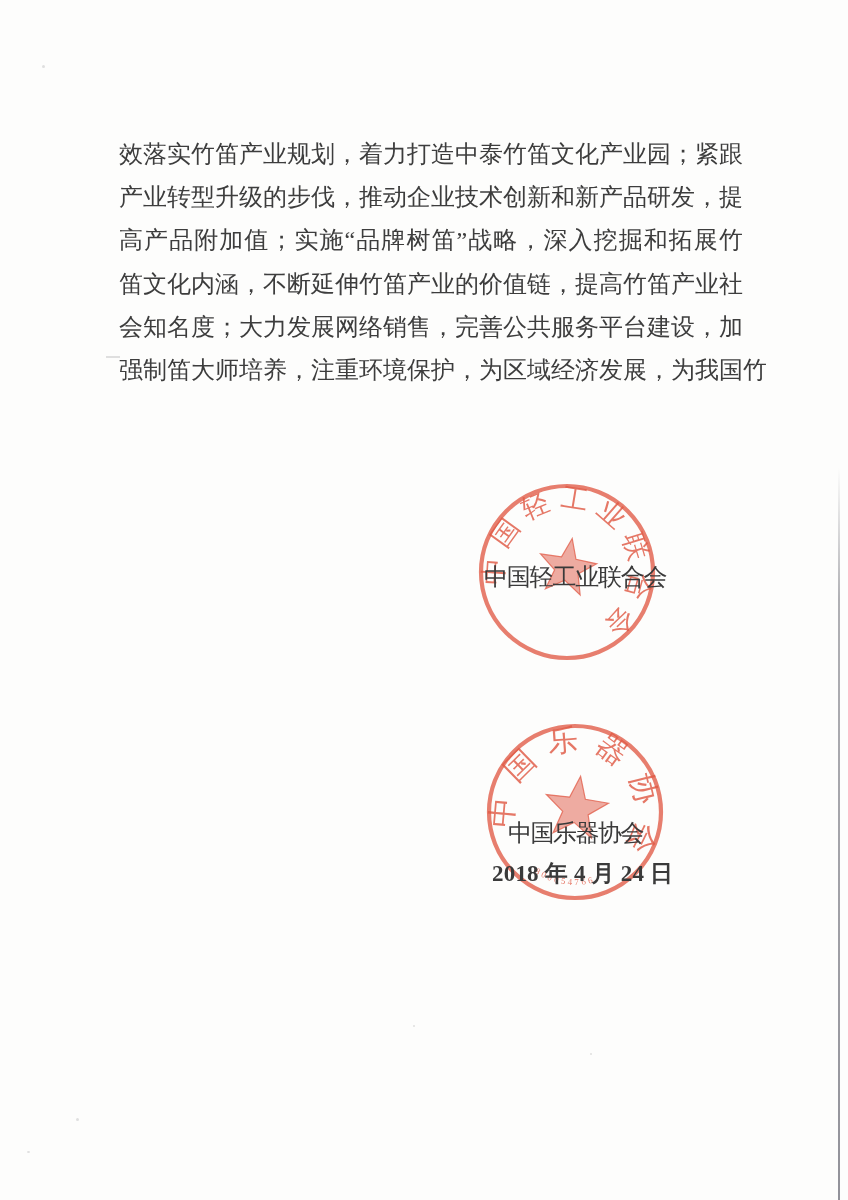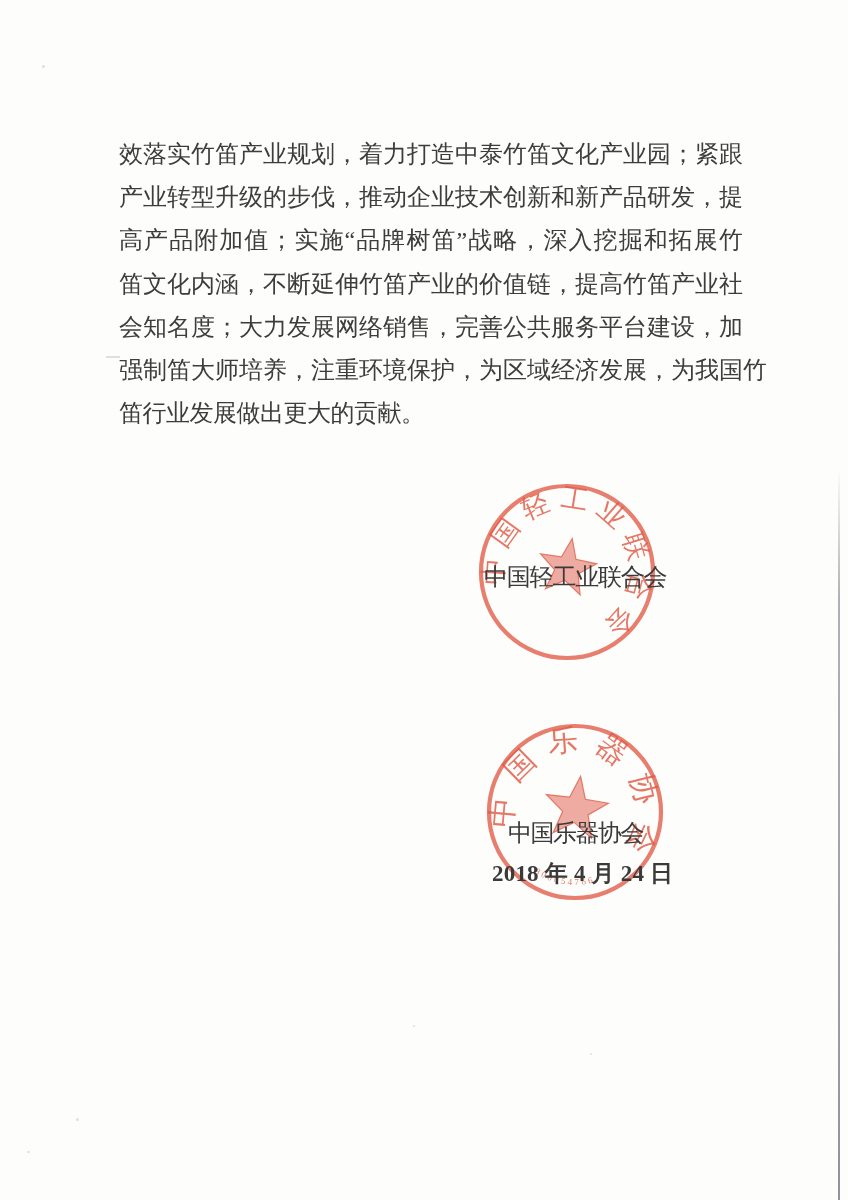--- a/index.html
+++ b/index.html
@@ -217,21 +217,20 @@
         <span>经</span>
         <span>济</span>
         <span>发</span>
         <span>展</span>
         <span>，</span>
         <span>为</span>
         <span>我</span>
         <span>国</span>
         <span>竹</span>
       </div>
-    <div class="pline">笛行业发展做出更大的贡献。</div>
   </div>
 
   <div class="seal seal-1">
     <svg width="230" height="230" viewBox="0 0 230 230">
       <circle cx="115" cy="115" r="86" fill="none" stroke="#e05a45" stroke-width="4.2" opacity="0.78"></circle>
       <path id="arc-s1" d="M 52.4 128.3 A 64 64 0 1 1 151.7 167.4" fill="none"></path>
       <text font-size="27" fill="#e05a45" opacity="0.82" style="letter-spacing:8.5px">
         <textPath href="#arc-s1">中国轻工业联合会</textPath>
       </text>
       <polygon points="0,-30 -7.35,-10.11 -28.53,-9.27 -11.89,3.86 -17.63,24.27 0,12.5 17.63,24.27 11.89,3.86 28.53,-9.27 7.35,-10.11" transform="translate(115,111) rotate(10)" fill="#e05a45" fill-opacity="0.5" stroke="#e05a45" stroke-opacity="0.75" stroke-width="1.2"></polygon>

